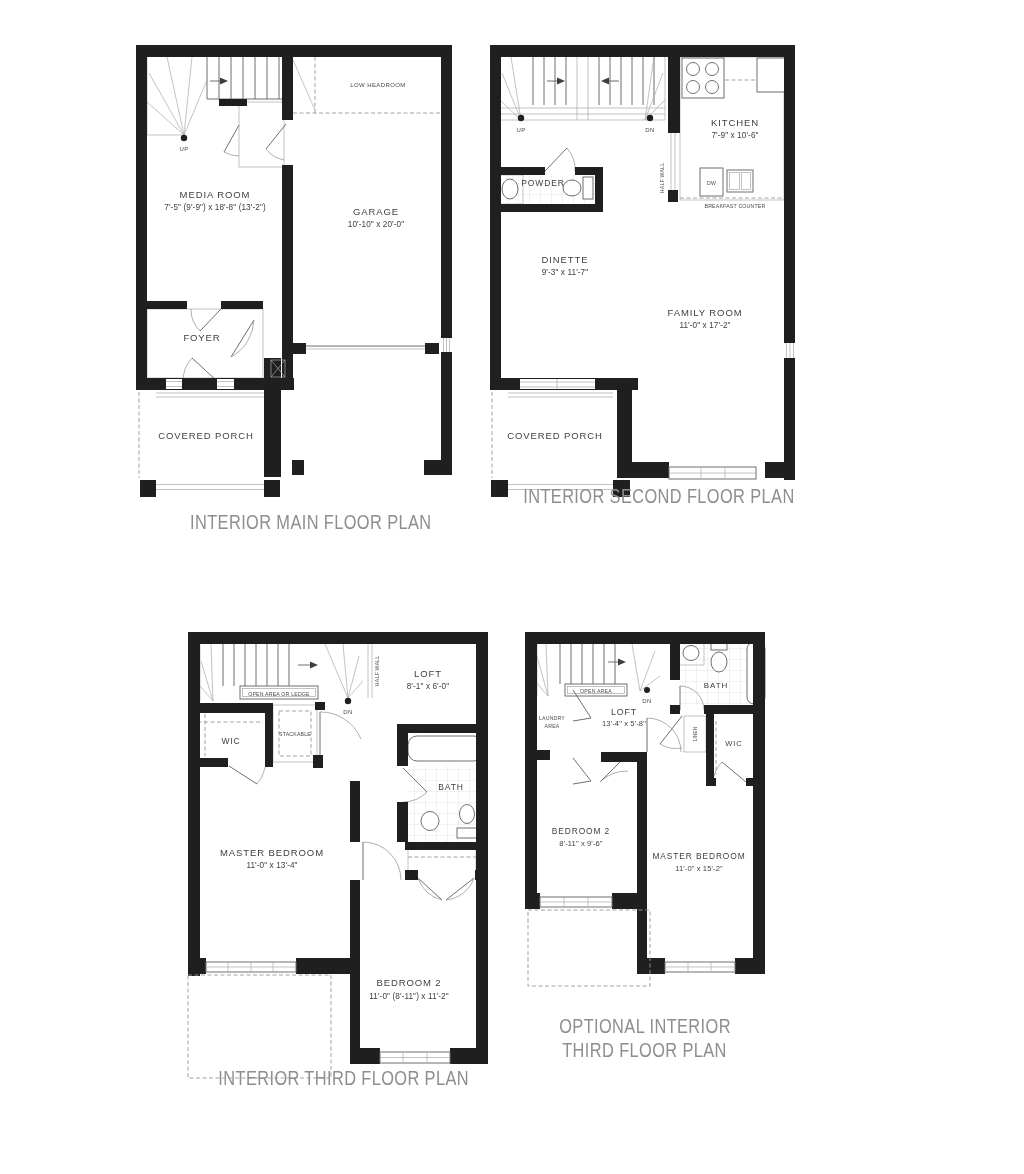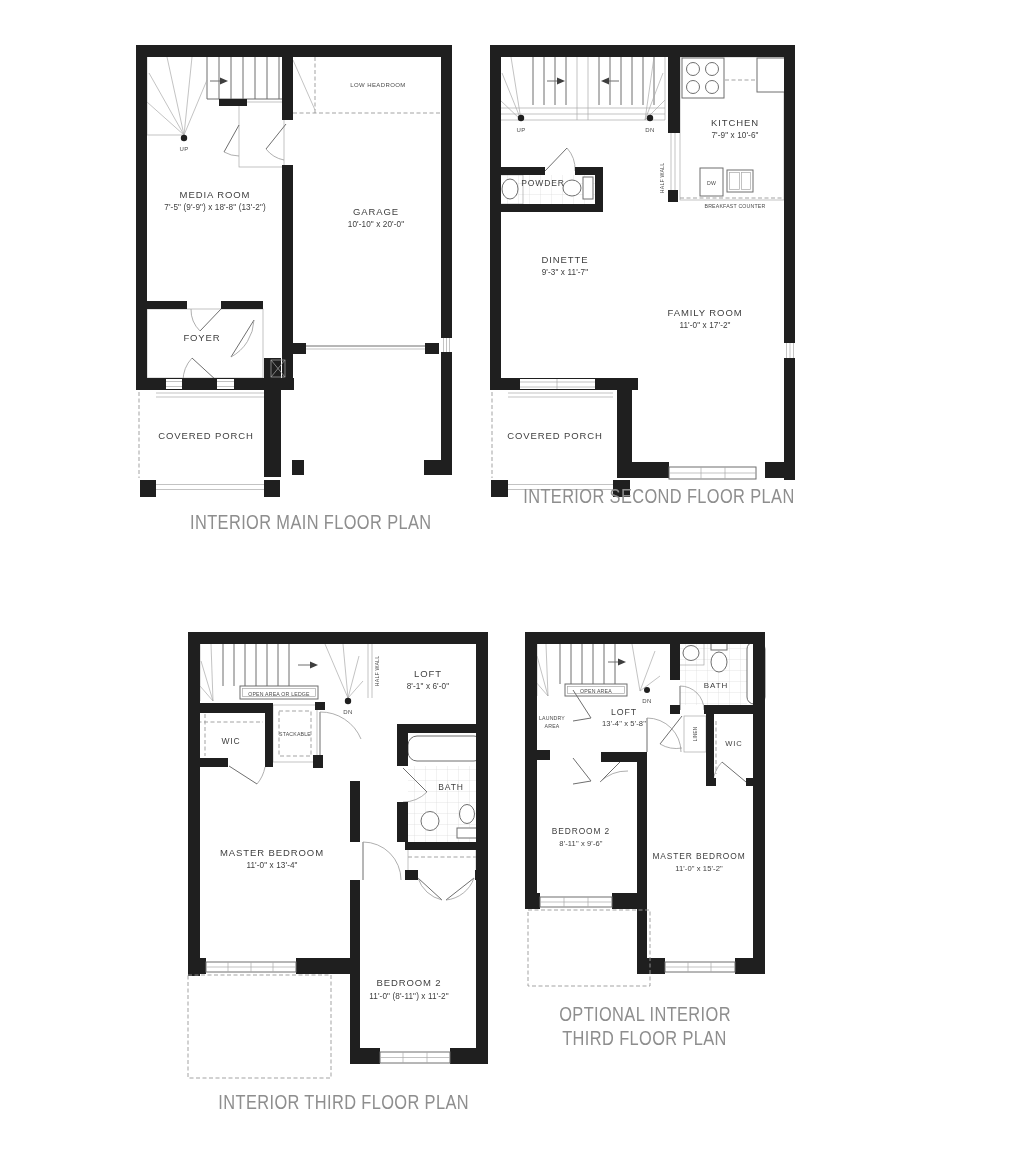--- a/index.html
+++ b/index.html
@@ -1,21 +1,21 @@
 <!DOCTYPE html>
 <html><head>
 <meta charset="utf-8">
 <style>
   html,body{margin:0;padding:0;background:#ffffff;}
   body{width:1024px;height:1174px;position:relative;font-family:"Liberation Sans",sans-serif;}
   .plan{position:absolute;}
   .caption{position:absolute;text-align:center;color:#8e8e8e;font-size:21px;
            font-family:"Liberation Sans",sans-serif;white-space:nowrap;}
   .caption .cx{display:inline-block;transform:scaleX(.78);transform-origin:center;letter-spacing:.5px;}
-  .caption2{line-height:24px;}
+  .caption2{line-height:24px;margin-top:12px;}
   svg{display:block;}
   svg text{font-family:"Liberation Sans",sans-serif;fill:#3e3e3e;}
   .t-room{font-size:9.5px;letter-spacing:.9px;text-anchor:middle;}
   .t-dims{font-size:8.2px;letter-spacing:.1px;text-anchor:middle;}
   .t-sm{font-size:6px;letter-spacing:.4px;text-anchor:middle;fill:#4a4a4a;}
   .t-xs{font-size:5.2px;letter-spacing:.2px;text-anchor:middle;fill:#4a4a4a;}
   .wall{fill:#1f1f1f;}
   .ln{fill:none;stroke:#6f6f6f;stroke-width:1;}
   .lt{fill:none;stroke:#a9a9a9;stroke-width:.7;}
   .dash{fill:none;stroke:#999;stroke-width:.9;stroke-dasharray:4 2.5;}
@@ -305,21 +305,21 @@
     <text class="t-room" x="245" y="51">LOFT</text>
     <text class="t-dims" x="245" y="63">8'-1" x 6'-0"</text>
     <text class="t-room" x="268" y="164" style="font-size:8.5px">BATH</text>
     <text class="t-room" x="89" y="230">MASTER BEDROOM</text>
     <text class="t-dims" x="89" y="242">11'-0" x 13'-4"</text>
     <text class="t-room" x="226" y="360">BEDROOM 2</text>
     <text class="t-dims" x="226" y="373">11'-0" (8'-11") x 11'-2"</text>
   </g>
 </svg>
 </div>
-<div class="caption" style="left:183px;top:1090px;width:310px;"><span class="cx">INTERIOR THIRD FLOOR PLAN</span></div>
+<div class="caption" style="left:183px;top:1066px;width:310px;"><span class="cx">INTERIOR THIRD FLOOR PLAN</span></div>
 
 <div class="plan" style="left:520px;top:626px;">
 <svg width="250" height="430" viewBox="0 0 250 430">
   <defs>
     <pattern id="t4" patternUnits="userSpaceOnUse" width="11" height="11">
       <path d="M11 0H0V11" stroke="#d8d8d8" stroke-width=".7" fill="none"></path>
     </pattern>
   </defs>
   <rect x="160" y="14" width="67" height="65" fill="url(#t4)"></rect>
   <g>

